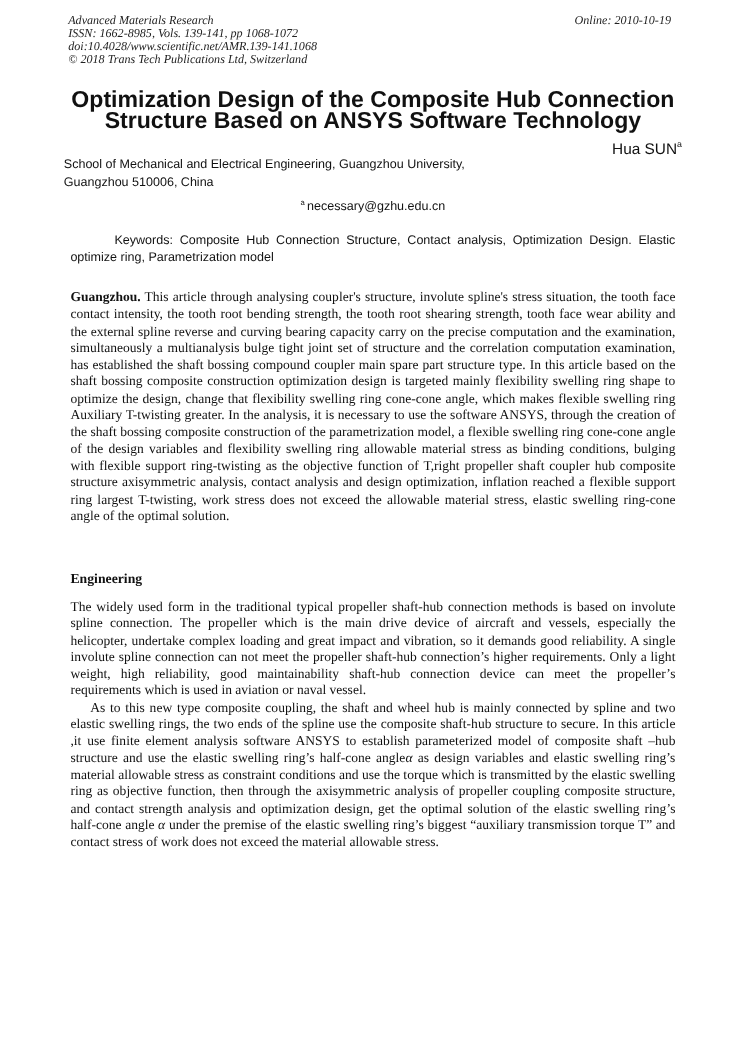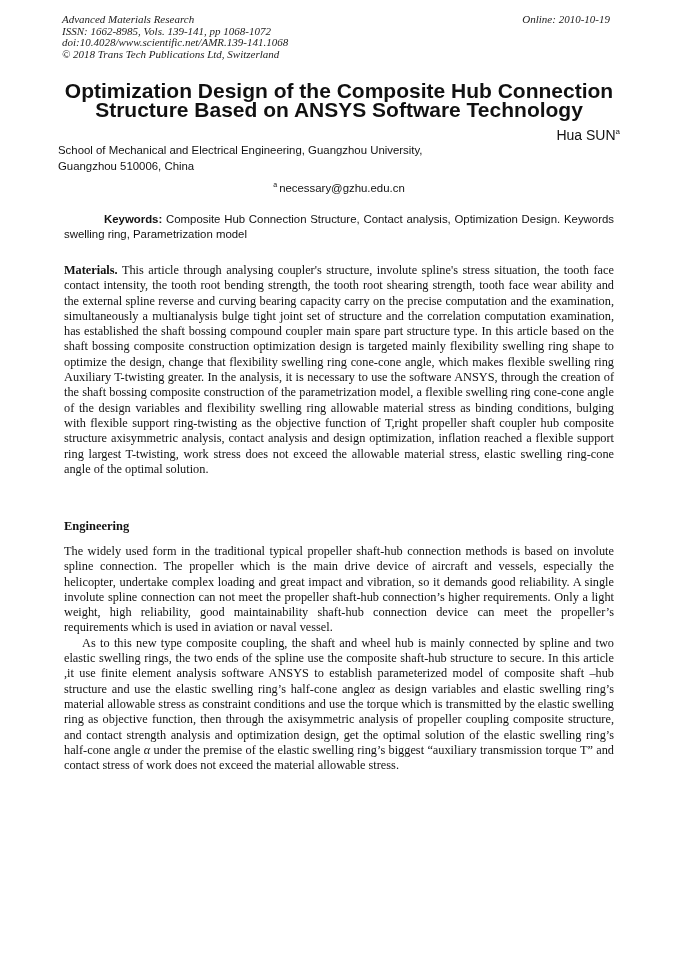--- a/index.html
+++ b/index.html
@@ -37,21 +37,21 @@
     position: absolute; left: 58px; top: 178px; width: 562px; text-align: center;
     font-family: "Liberation Sans", sans-serif; font-size: 11.4px; line-height: 14px;
   }
   .email sup { font-size: 7px; vertical-align: 5px; margin-right: 2px; }
 
   .keywords {
     position: absolute; left: 64px; top: 212px; width: 550px;
     font-family: "Liberation Sans", sans-serif; font-size: 11.4px; line-height: 15px;
     text-align: justify;
   }
-  .keywords b { font-weight: bold; padding-left: 40px; }
+  .keywords b { font-weight: normal; padding-left: 40px; }
 
   .body-text {
     font-family: "Liberation Serif", serif; font-size: 12.3px; line-height: 15.3px;
     text-align: justify; color: #111;
   }
   .abstract { position: absolute; left: 64px; top: 263px; width: 550px; }
   .abstract b { font-weight: bold; }
 
   .section-heading {
     position: absolute; left: 64px; top: 519px;
@@ -85,25 +85,25 @@
     <div>School of Mechanical and Electrical Engineering, Guangzhou University,</div>
     <div>Guangzhou 510006, China</div>
   </div>
 
   <div class="email">
     <sup>a</sup><span>necessary@gzhu.edu.cn</span>
   </div>
 
   <div class="keywords">
     <b>Keywords:</b>
-    <span>Composite Hub Connection Structure, Contact analysis, Optimization Design. Keywords swelling ring, Parametrization model</span>
+    <span>Composite Hub Connection Structure, Contact analysis, Optimization Design. Elastic optimize ring, Parametrization model</span>
   </div>
 
   <div class="abstract body-text">
-    <b>Materials.</b>
+    <b>Guangzhou.</b>
     <span>This article through analysing coupler's structure, involute spline's stress situation, the tooth face contact intensity, the tooth root bending strength, the tooth root shearing strength, tooth face wear ability and the external spline reverse and curving bearing capacity carry on the precise computation and the examination, simultaneously a multianalysis bulge tight joint set of structure and the correlation computation examination, has established the shaft bossing compound coupler main spare part structure type. In this article based on the shaft bossing composite construction optimization design is targeted mainly flexibility swelling ring shape to optimize the design, change that flexibility swelling ring cone-cone angle, which makes flexible swelling ring Auxiliary T-twisting greater. In the analysis, it is necessary to use the software ANSYS, through the creation of the shaft bossing composite construction of the parametrization model, a flexible swelling ring cone-cone angle of the design variables and flexibility swelling ring allowable material stress as binding conditions, bulging with flexible support ring-twisting as the objective function of T,right propeller shaft coupler hub composite structure axisymmetric analysis, contact analysis and design optimization, inflation reached a flexible support ring largest T-twisting, work stress does not exceed the allowable material stress, elastic swelling ring-cone angle of the optimal solution.</span>
   </div>
 
   <div class="section-heading">Engineering</div>
 
   <div class="intro body-text">
     <p>The widely used form in the traditional typical propeller shaft-hub connection methods is based on involute spline connection. The propeller which is the main drive device of aircraft and vessels, especially the helicopter, undertake complex loading and great impact and vibration, so it demands good reliability. A single involute spline connection can not meet the propeller shaft-hub connection’s higher requirements. Only a light weight, high reliability, good maintainability shaft-hub connection device can meet the propeller’s requirements which is used in aviation or naval vessel.</p>
     <p class="indent"><span>As to this new type composite coupling, the shaft and wheel hub is mainly connected by spline and two elastic swelling rings, the two ends of the spline use the composite shaft-hub structure to secure. In this article ,it use finite element analysis software ANSYS to establish parameterized model of composite shaft –hub structure and use the elastic swelling ring’s half-cone angle</span><span class="alpha">α</span><span> as design variables and elastic swelling ring’s material allowable stress as constraint conditions and use the torque which is transmitted by the elastic swelling ring as objective function, then through the axisymmetric analysis of propeller coupling composite structure, and contact strength analysis and optimization design, get the optimal solution of the elastic swelling ring’s half-cone angle </span><span class="alpha">α</span><span> under the premise of the elastic swelling ring’s biggest “auxiliary transmission torque T” and contact stress of work does not exceed the material allowable stress.</span></p>
   </div>
 

